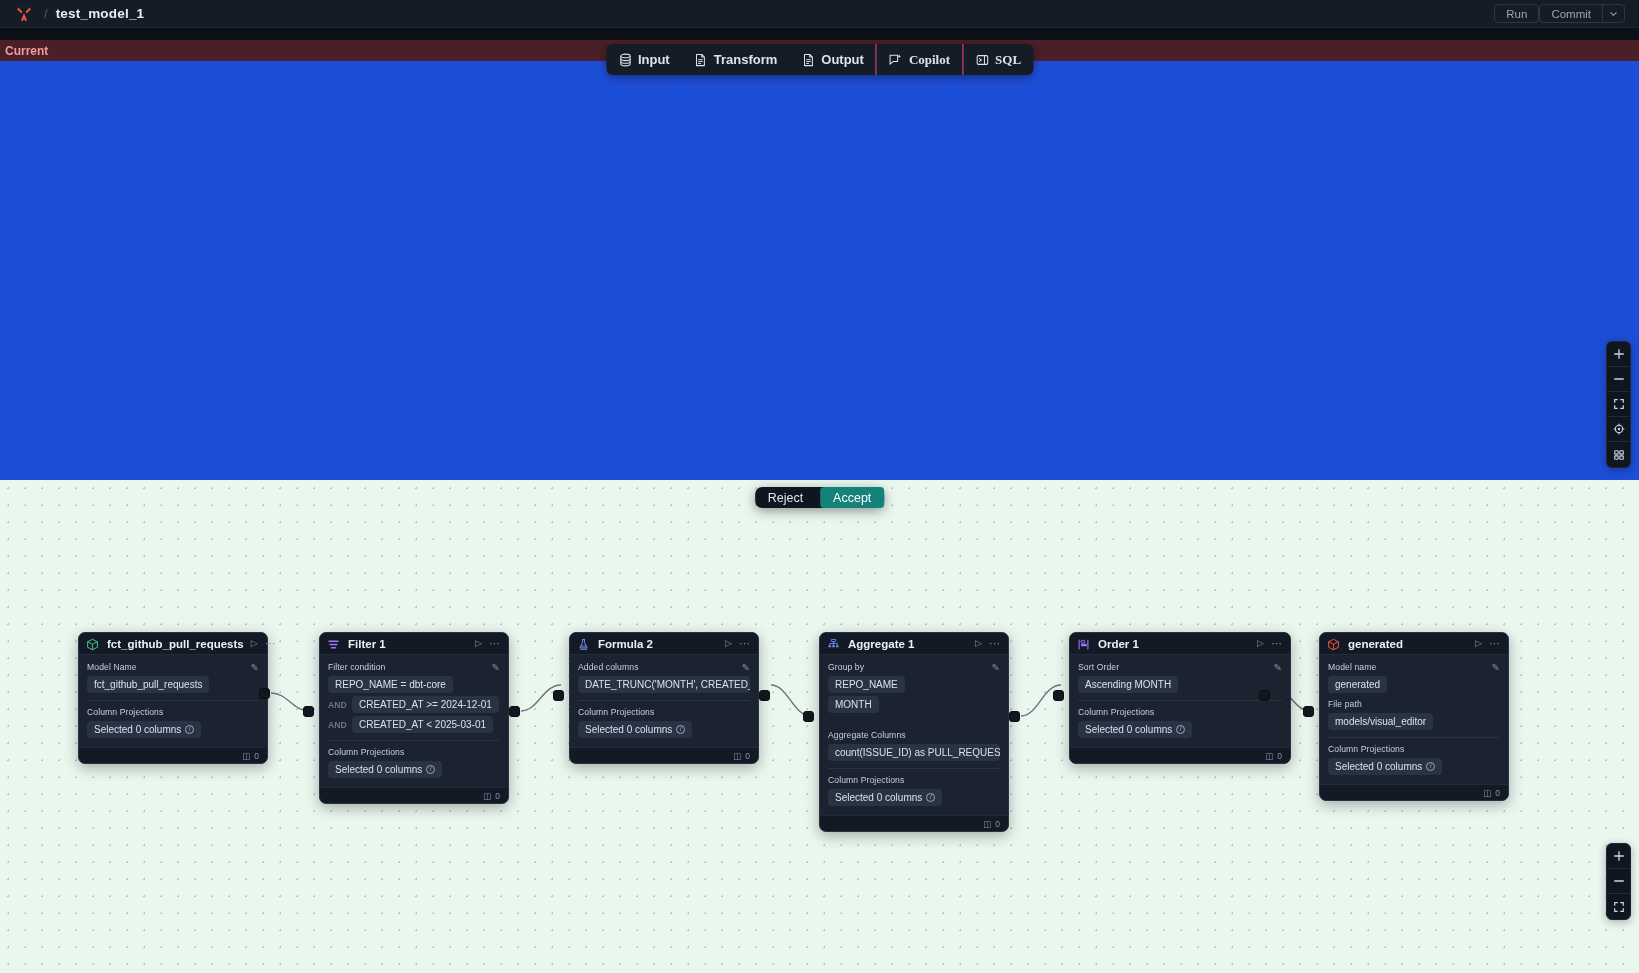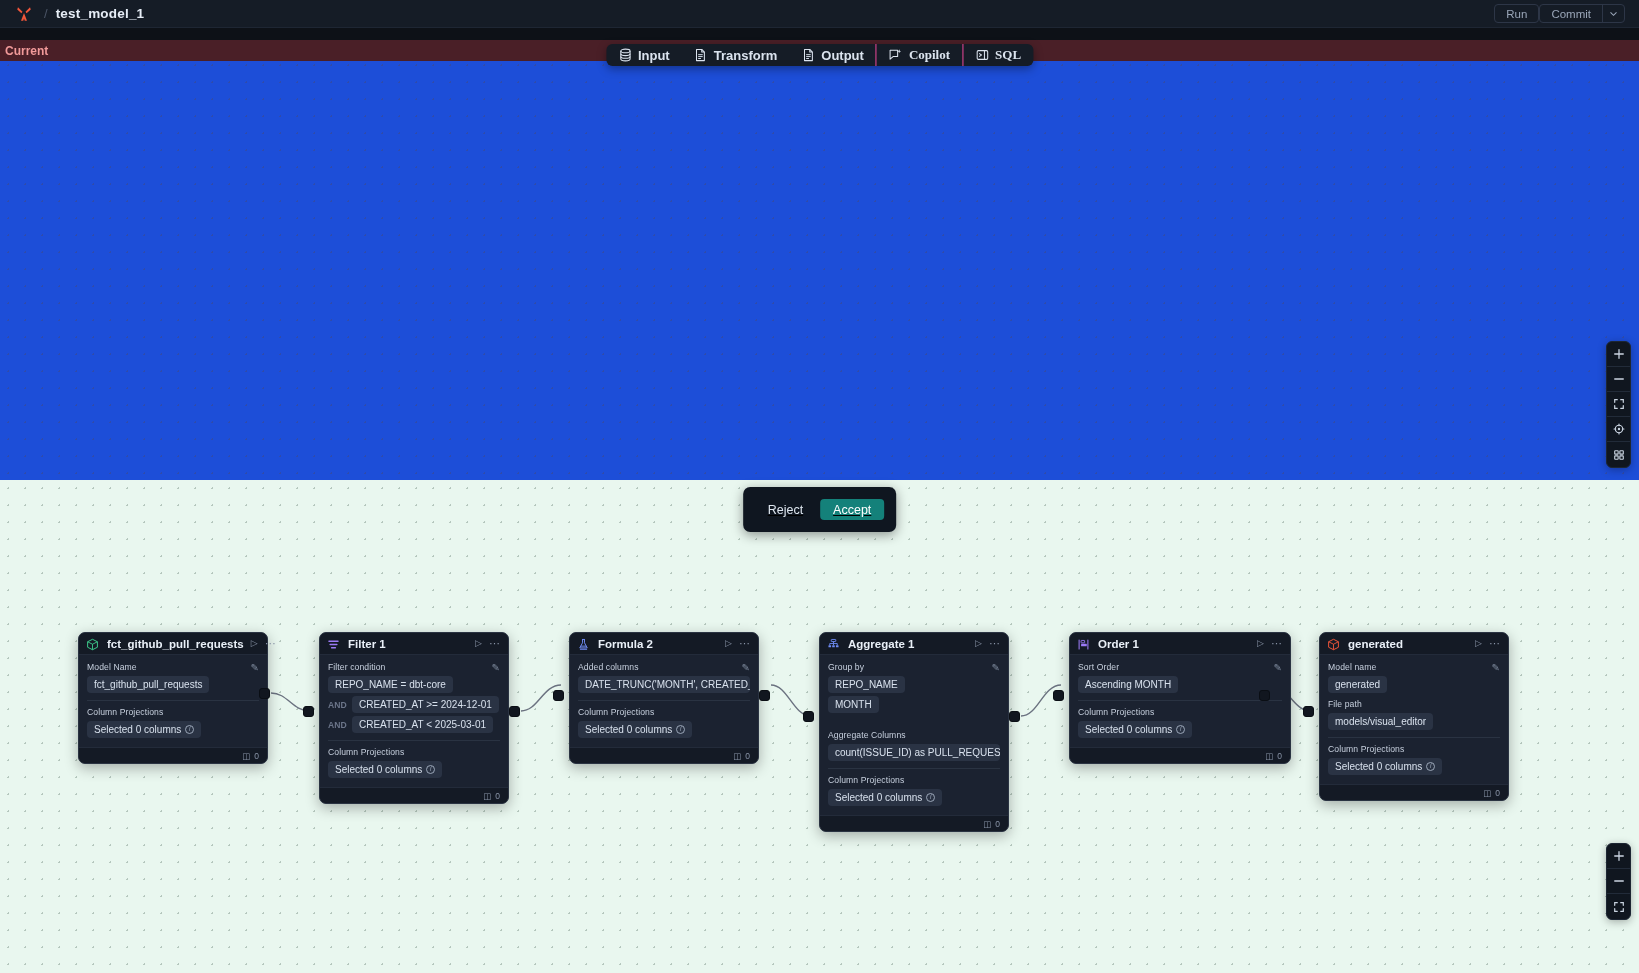--- a/index.html
+++ b/index.html
@@ -55,40 +55,39 @@
     position: absolute; left: 0; top: 0; width: 1639px; height: 21px;
     display: flex; align-items: center; padding-left: 5px;
     font-size: 12px; font-weight: bold; z-index: 5;
   }
   .banner-current { background: #4a1f27; color: #f19a9a; }
   .banner-new { background: #123029; color: #74e0b4; }
 
   
   .centerbar {
     position: absolute; top: 44px; left: 50%; transform: translateX(-50%);
-    height: 22px; background: #151c26; border-radius: 6px;
+    height: 31px; background: #151c26; border-radius: 6px;
     display: flex; align-items: stretch;
     box-shadow: 0 3px 10px rgba(0,0,0,.35);
     z-index: 30;
   }
   .cb-item {
     display: flex; align-items: center; gap: 6px;
     padding: 0 12px; color: #dbe3ee; font-size: 13px; font-weight: bold;
   }
   .cb-item + .cb-item.sep { border-left: 1px solid #ec4899; font-family: Liberation Serif, serif; }
   .cb-icon { width: 14px; height: 14px; display: block; flex: 0 0 14px; }
 
   
   .decision {
     position: absolute; top: 487px; left: 50%; transform: translateX(-50%);
-    background: #0f1620; border-radius: 7px; padding: 12px;
+    background: #0f1620; border-radius: 7px; padding: 0;
     display: flex; align-items: center; gap: 4px;
     box-shadow: 0 3px 12px rgba(0,0,0,.4);
     z-index: 35;
-    text-decoration: underline;
   }
   .dec-btn {
     height: 21px; padding: 0 13px; border-radius: 4px;
     display: flex; align-items: center; font-size: 12.5px;
     color: #dfe7f0; background: transparent;
   }
   .dec-btn.primary { background: #14817a; color: #ffffff; }
 
   
   .node {

